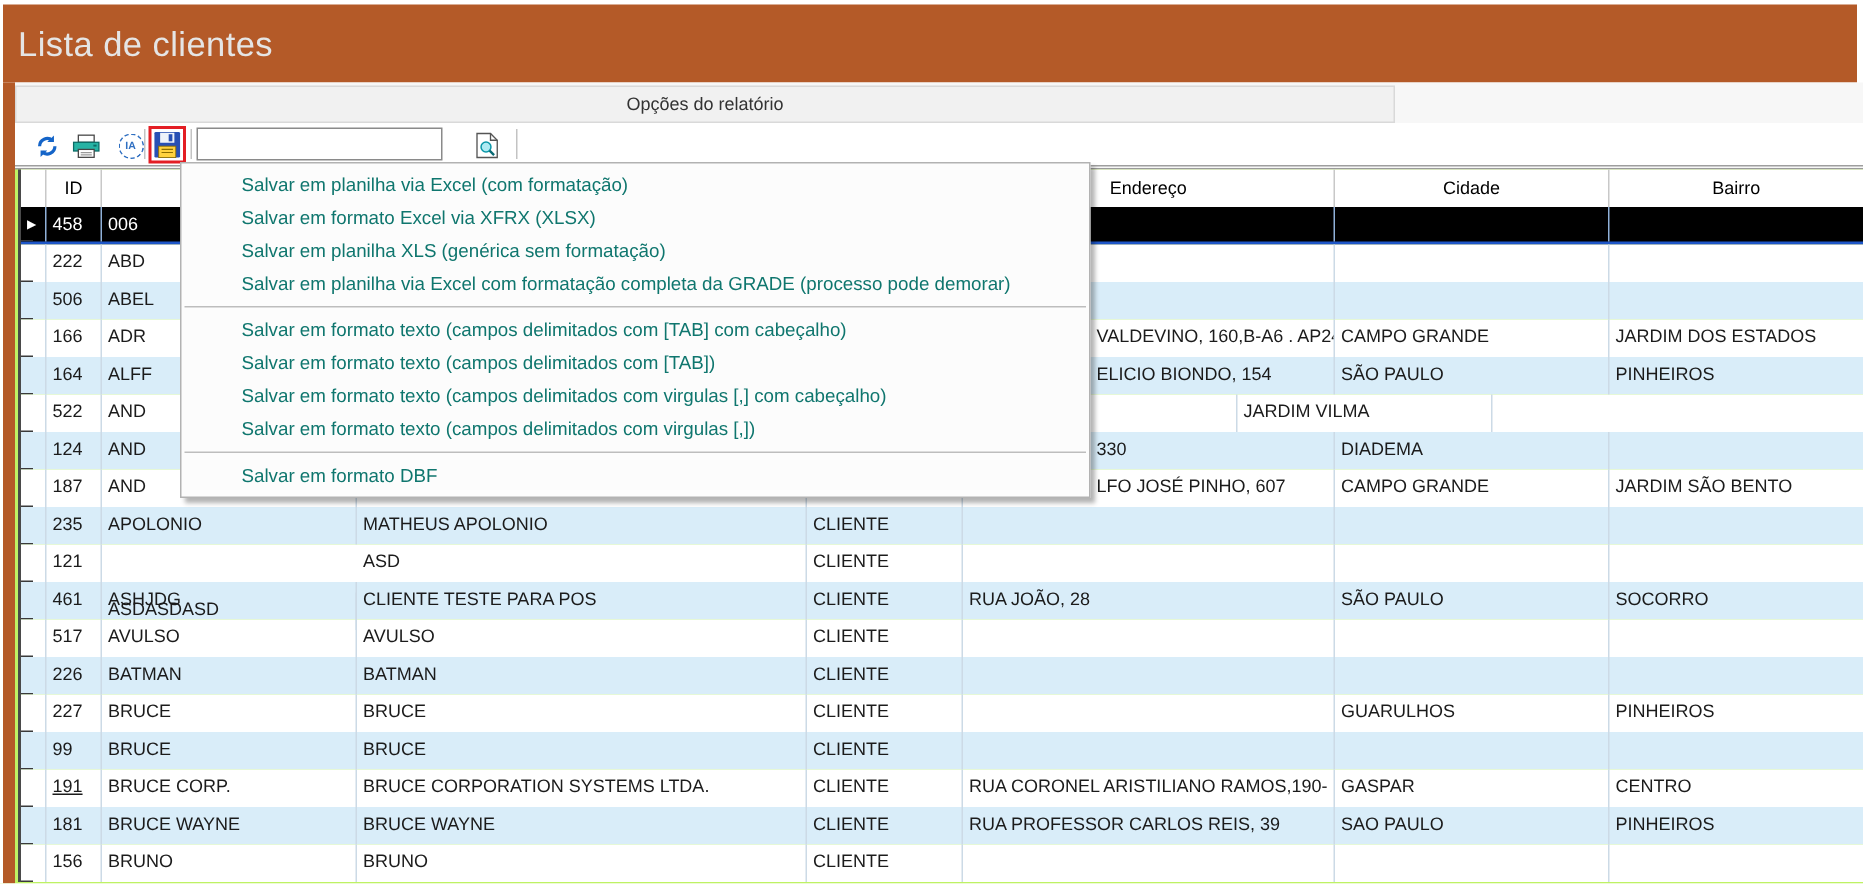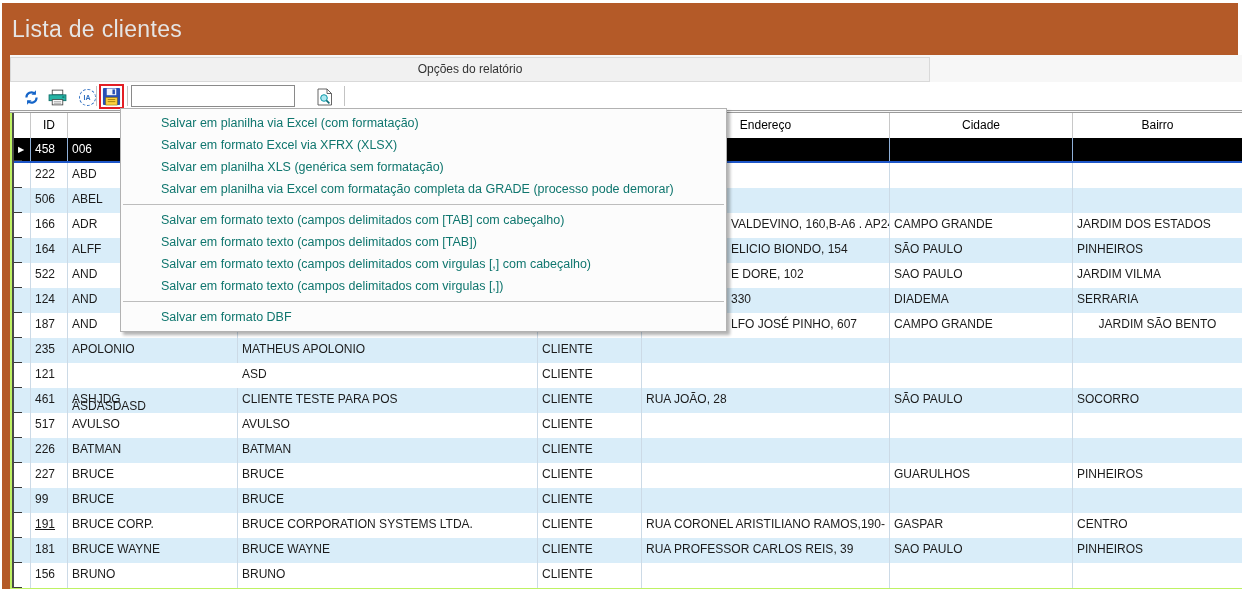--- a/index.html
+++ b/index.html
@@ -199,43 +199,41 @@
               <div class="cell col-endereco clip" style="width: 248px;">ELICIO BIONDO, 154</div>
               <div class="cell col-cidade" style="width: 183px;">SÃO PAULO</div>
               <div class="cell col-bairro" style="width: 170px;">PINHEIROS</div>
             </div>
             <div class="grow">
               <div class="cell col-indicator" style="width: 17px;"></div>
               <div class="cell col-id num" style="width: 37px;">522</div>
               <div class="cell col-codigo" style="width: 170px;">AND</div>
               <div class="cell col-nome" style="width: 300px;"></div>
               <div class="cell col-tipo" style="width: 104px;"></div>
-              <div class="cell col-endereco clip" style="width: 248px;">E DORE, 102</div>
               <div class="cell col-cidade" style="width: 183px;">SAO PAULO</div>
               <div class="cell col-bairro" style="width: 170px;">JARDIM VILMA</div>
             </div>
             <div class="grow alt">
               <div class="cell col-indicator" style="width: 17px;"></div>
               <div class="cell col-id num" style="width: 37px;">124</div>
               <div class="cell col-codigo" style="width: 170px;">AND</div>
               <div class="cell col-nome" style="width: 300px;"></div>
               <div class="cell col-tipo" style="width: 104px;"></div>
               <div class="cell col-endereco clip" style="width: 248px;">330</div>
               <div class="cell col-cidade" style="width: 183px;">DIADEMA</div>
-              <div class="cell col-bairro" style="width: 170px;">SERRARIA</div>
             </div>
             <div class="grow">
               <div class="cell col-indicator" style="width: 17px;"></div>
               <div class="cell col-id num" style="width: 37px;">187</div>
               <div class="cell col-codigo" style="width: 170px;">AND</div>
               <div class="cell col-nome" style="width: 300px;"></div>
               <div class="cell col-tipo" style="width: 104px;"></div>
               <div class="cell col-endereco clip" style="width: 248px;">LFO JOSÉ PINHO, 607</div>
               <div class="cell col-cidade" style="width: 183px;">CAMPO GRANDE</div>
-              <div class="cell col-bairro" style="width: 170px; text-align: center;">JARDIM SÃO BENTO</div>
+              <div class="cell col-bairro" style="width: 170px;">JARDIM SÃO BENTO</div>
             </div>
             <div class="grow alt">
               <div class="cell col-indicator" style="width: 17px;"></div>
               <div class="cell col-id num" style="width: 37px;">235</div>
               <div class="cell col-codigo" style="width: 170px;">APOLONIO</div>
               <div class="cell col-nome" style="width: 300px;">MATHEUS APOLONIO</div>
               <div class="cell col-tipo" style="width: 104px;">CLIENTE</div>
               <div class="cell col-endereco" style="width: 248px;"></div>
               <div class="cell col-cidade" style="width: 183px;"></div>
               <div class="cell col-bairro" style="width: 170px;"></div>

